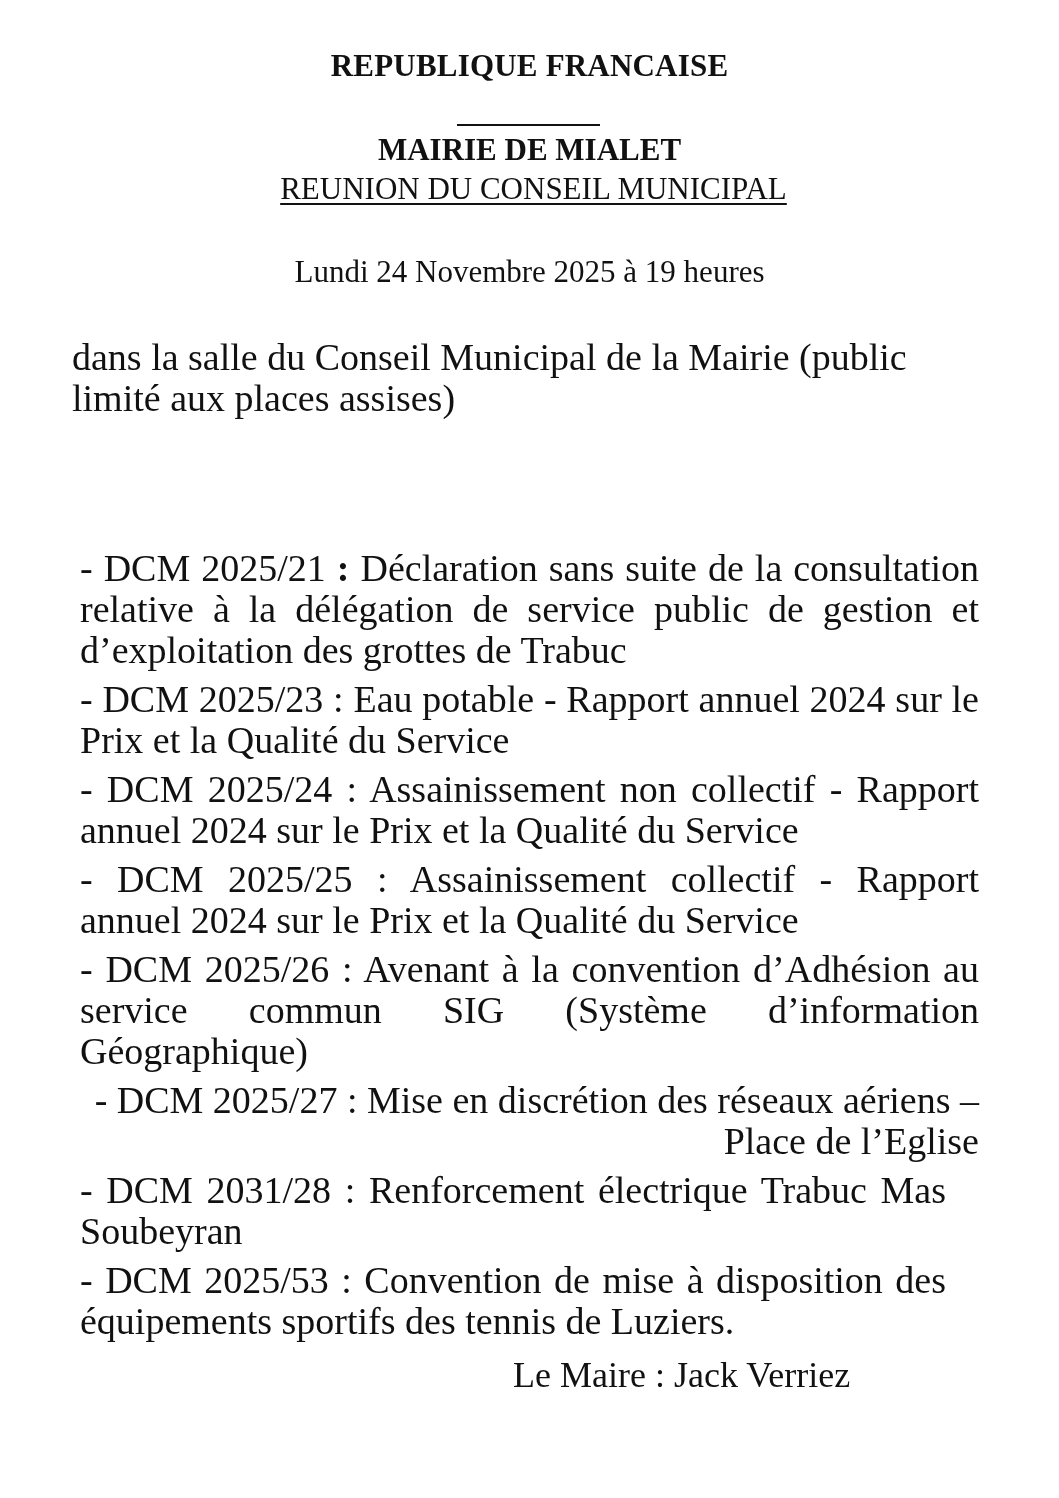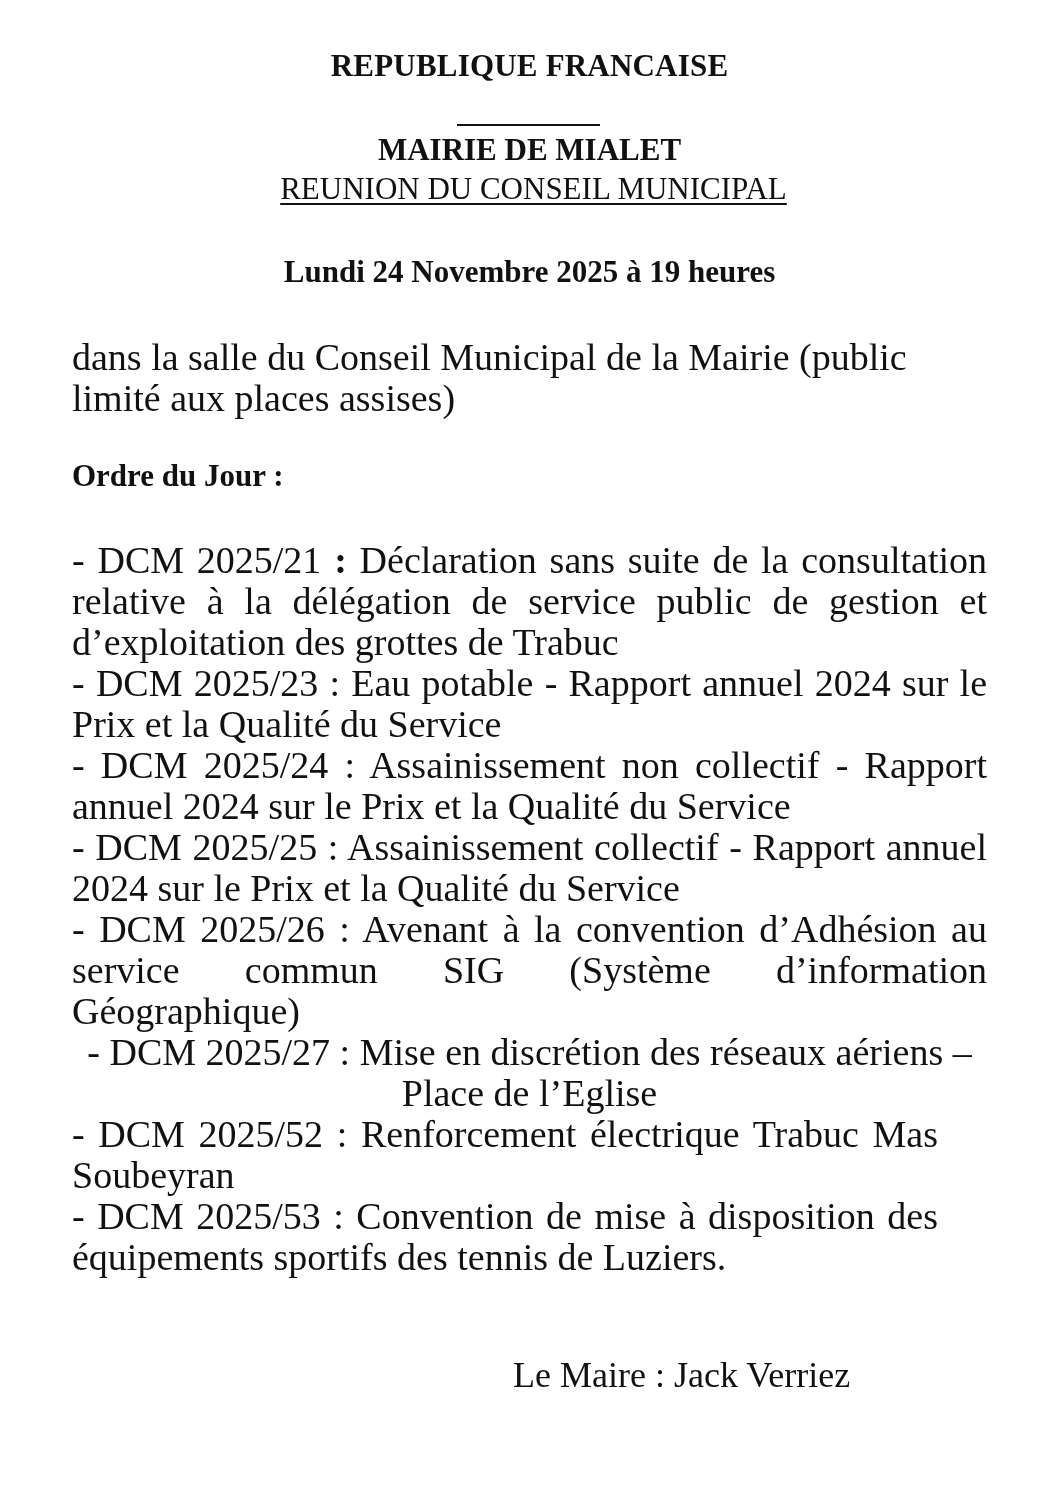--- a/index.html
+++ b/index.html
@@ -52,21 +52,21 @@
       font-size: 31px;
     }
     .title-reunion span {
       text-decoration: underline;
       text-decoration-thickness: 2px;
       text-underline-offset: 4px;
       padding-left: 8px;
     }
     .title-date {
       top: 254px;
-      font-weight: bold;
+      font-weight: normal;
       font-size: 31px;
     }
     .body-text {
       position: absolute;
       left: 72px;
       width: 915px;
       font-size: 38px;
       line-height: 41px;
     }
     .venue {
@@ -78,25 +78,25 @@
       left: 72px;
       top: 458px;
       font-weight: bold;
       font-size: 31px;
     }
     .agenda {
       top: 540px;
       text-align: justify;
     }
     .agenda-item {
-      margin: 0;
+      margin: 8px;
       padding: 0;
     }
     .agenda-item.left {
-      text-align: center;
+      text-align: right;
     }
     .agenda-item .bold-colon {
       font-weight: bold;
     }
     .signature {
       position: absolute;
       left: 513px;
       top: 1354px;
       font-size: 36px;
     }
@@ -113,21 +113,20 @@
   <div class="center-block title-mairie">MAIRIE DE MIALET</div>
 
   <div class="center-block title-reunion">
     <span>REUNION DU CONSEIL MUNICIPAL</span>
   </div>
 
   <div class="center-block title-date">Lundi 24 Novembre 2025 à 19 heures</div>
 
   <div class="body-text venue">dans la salle du Conseil Municipal de la Mairie (public limité aux places assises)</div>
 
-  <div class="agenda-heading">Ordre du Jour :</div>
 
   <div class="body-text agenda">
     <p class="agenda-item">
       <span>- DCM 2025/21</span><span class="bold-colon"> : </span><span>Déclaration sans suite de la consultation relative à la délégation de service public de gestion et d’exploitation des grottes de Trabuc</span>
     </p>
     <p class="agenda-item">
       <span>- DCM 2025/23</span><span> : </span><span>Eau potable - Rapport annuel 2024 sur le Prix et la Qualité du Service</span>
     </p>
     <p class="agenda-item">
       <span>- DCM 2025/24</span><span> : </span><span>Assainissement non collectif - Rapport annuel 2024 sur le Prix et la Qualité du Service</span>
@@ -135,21 +134,21 @@
     <p class="agenda-item">
       <span>- DCM 2025/25</span><span> : </span><span>Assainissement collectif - Rapport annuel 2024 sur le Prix et la Qualité du Service</span>
     </p>
     <p class="agenda-item">
       <span>- DCM 2025/26</span><span> : </span><span>Avenant à la convention d’Adhésion au service commun SIG (Système d’information Géographique)</span>
     </p>
     <p class="agenda-item left">
       <span>- DCM 2025/27</span><span> : </span><span>Mise en discrétion des réseaux aériens – Place de l’Eglise</span>
     </p>
     <p class="agenda-item" style="width:866px;">
-      <span>- DCM 2025/52</span><span> : </span><span>Renforcement électrique Trabuc Mas Soubeyran</span>
+      <span>- DCM 2031/28</span><span> : </span><span>Renforcement électrique Trabuc Mas Soubeyran</span>
     </p>
     <p class="agenda-item" style="width:866px;">
       <span>- DCM 2025/53</span><span> : </span><span>Convention de mise à disposition des équipements sportifs des tennis de Luziers.</span>
     </p>
   </div>
 
   <div class="signature">Le Maire : Jack Verriez</div>
 
 </div>
 

